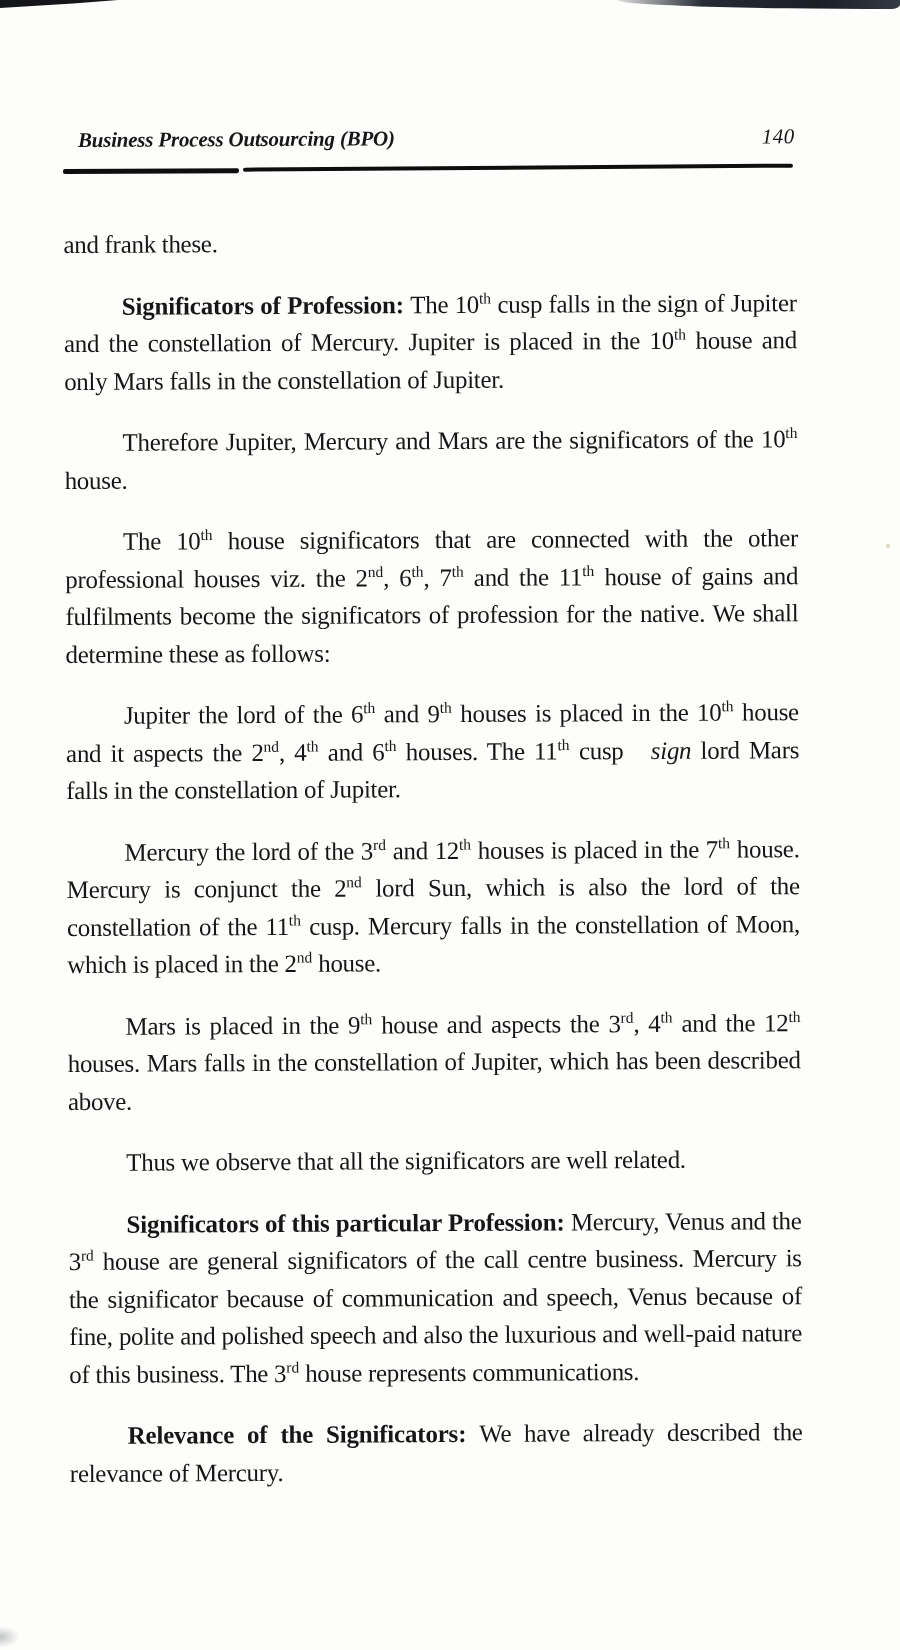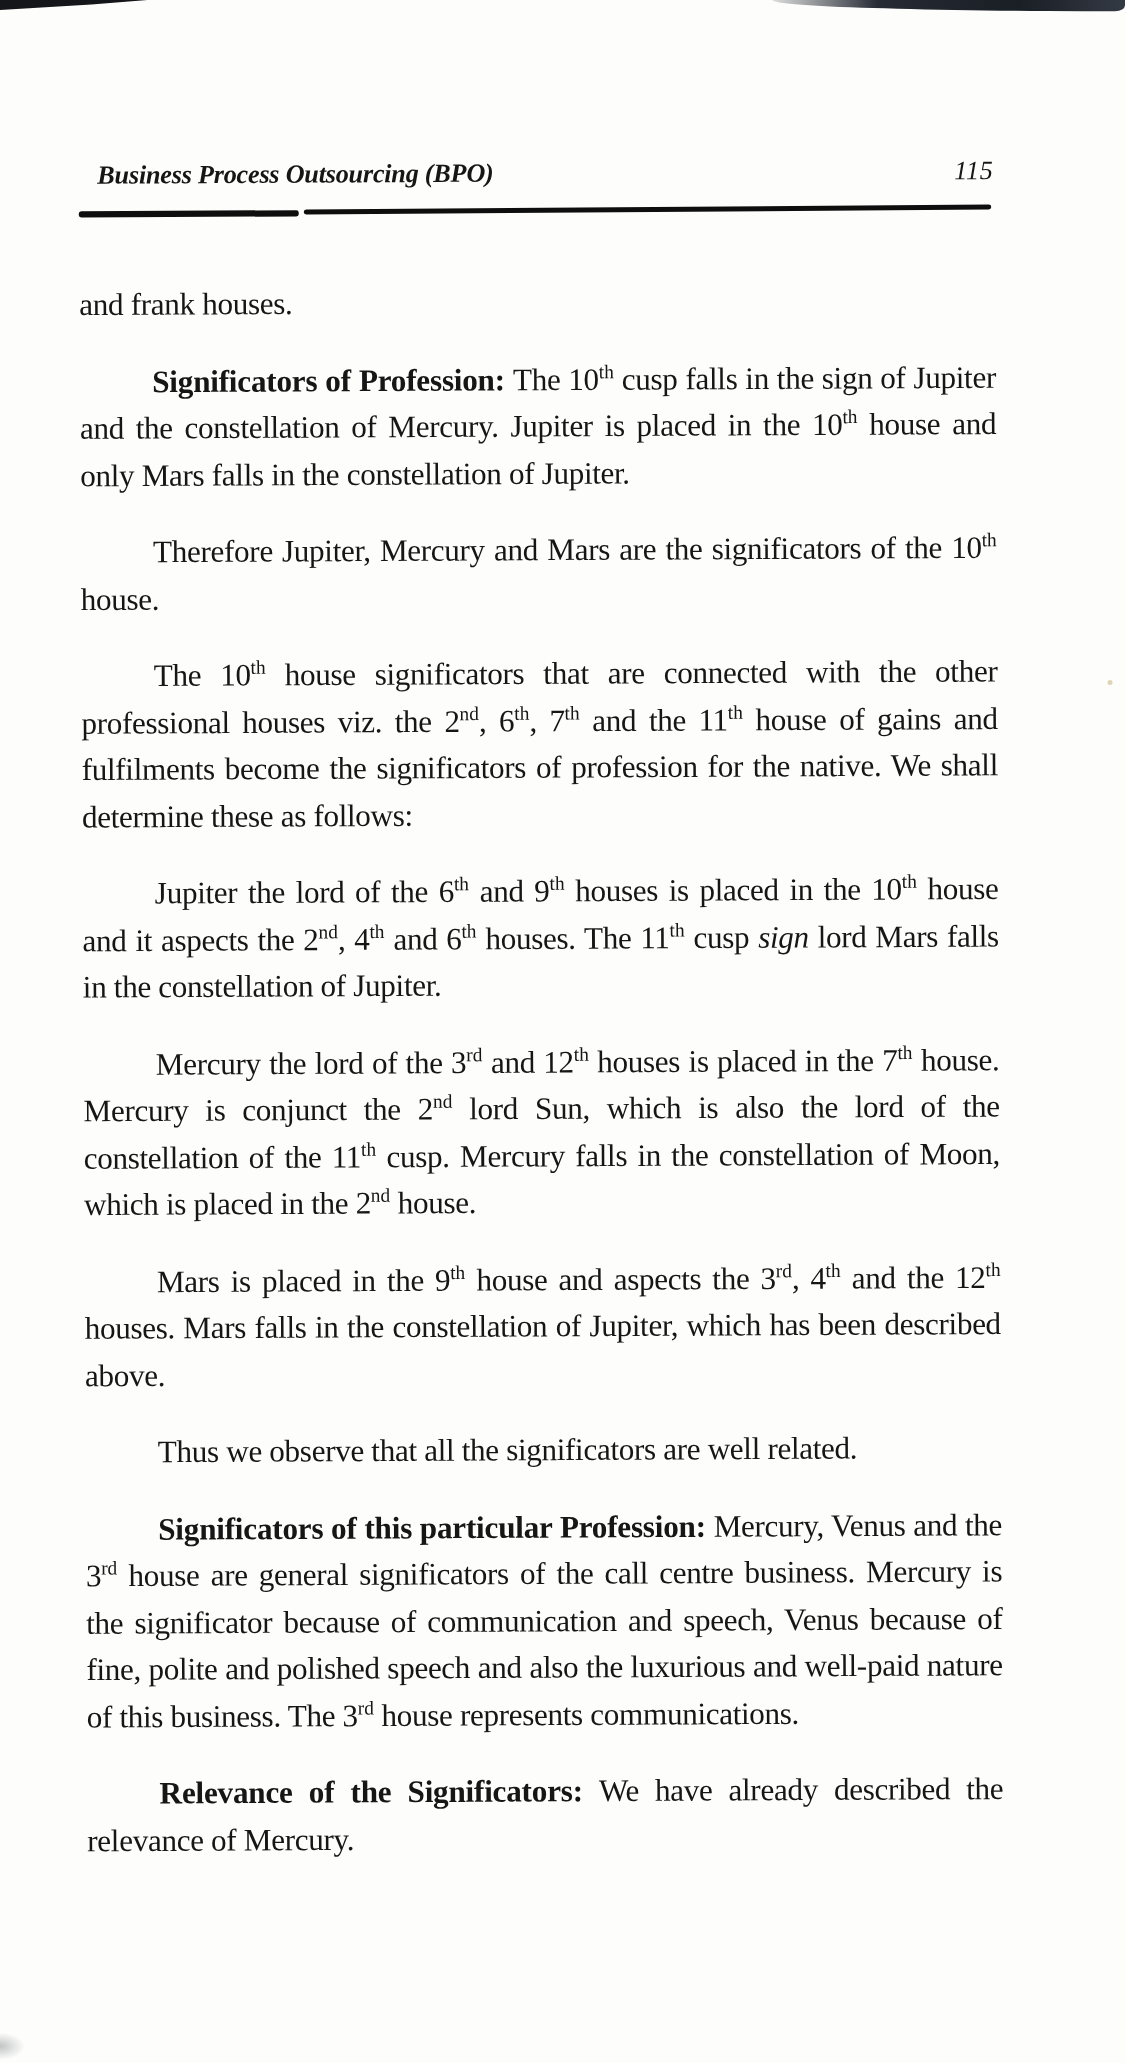--- a/index.html
+++ b/index.html
@@ -89,50 +89,50 @@
     font-size: 25px;
     line-height: 1.5;
     letter-spacing: -0.3px;
     text-align: justify;
   }
   .body-text p {
     margin: 0 0 24px 0;
   }
   .body-text p.indent { text-indent: 58px; }
   .body-text .bold { font-weight: bold; letter-spacing: -0.2px; }
-  .body-text .italic { font-style: italic; }
+  .body-text .italic { font-style: italic; margin-left: 18px; }
   .body-text sup {
     font-size: 0.62em;
     line-height: 0;
     vertical-align: super;
     letter-spacing: 0;
   }
 </style>
 </head>
 <body>
 
 <div class="page">
   <div class="scan-edge-left"></div>
   <div class="scan-edge-right"></div>
   <div class="scan-mark-bottom"></div>
   <div class="scan-speck"></div>
 
   <div class="page-inner">
     <header class="page-header">
       <span class="running-title">Business Process Outsourcing (BPO)</span>
-      <span class="page-number">115</span>
+      <span class="page-number">140</span>
     </header>
 
     <div class="header-rule">
       <span class="rule-seg-left"></span>
       <span class="rule-seg-right"></span>
     </div>
 
     <main class="body-text" id="paragraphs">
-        <p class=""><span>and frank houses.</span></p>
+        <p class=""><span>and frank these.</span></p>
         <p class="indent"><span class="bold">Significators of Profession: </span><span>The 10</span><sup>th</sup><span> cusp falls in the sign of Jupiter and the constellation of Mercury. Jupiter is placed in the 10</span><sup>th</sup><span> house and only Mars falls in the constellation of Jupiter.</span></p>
         <p class="indent"><span>Therefore Jupiter, Mercury and Mars are the significators of the 10</span><sup>th</sup><span> house.</span></p>
         <p class="indent"><span>The 10</span><sup>th</sup><span> house significators that are connected with the other professional houses viz. the 2</span><sup>nd</sup><span>, 6</span><sup>th</sup><span>, 7</span><sup>th</sup><span> and the 11</span><sup>th</sup><span> house of gains and fulfilments become the significators of profession for the native. We shall determine these as follows:</span></p>
         <p class="indent"><span>Jupiter the lord of the 6</span><sup>th</sup><span> and 9</span><sup>th</sup><span> houses is placed in the 10</span><sup>th</sup><span> house and it aspects the 2</span><sup>nd</sup><span>, 4</span><sup>th</sup><span> and 6</span><sup>th</sup><span> houses. The 11</span><sup>th</sup><span> cusp </span><span class="italic">sign</span><span> lord Mars falls in the constellation of Jupiter.</span></p>
         <p class="indent"><span>Mercury the lord of the 3</span><sup>rd</sup><span> and 12</span><sup>th</sup><span> houses is placed in the 7</span><sup>th</sup><span> house. Mercury is conjunct the 2</span><sup>nd</sup><span> lord Sun, which is also the lord of the constellation of the 11</span><sup>th</sup><span> cusp. Mercury falls in the constellation of Moon, which is placed in the 2</span><sup>nd</sup><span> house.</span></p>
         <p class="indent"><span>Mars is placed in the 9</span><sup>th</sup><span> house and aspects the 3</span><sup>rd</sup><span>, 4</span><sup>th</sup><span> and the 12</span><sup>th</sup><span> houses. Mars falls in the constellation of Jupiter, which has been described above.</span></p>
         <p class="indent"><span>Thus we observe that all the significators are well related.</span></p>
         <p class="indent"><span class="bold">Significators of this particular Profession: </span><span>Mercury, Venus and the 3</span><sup>rd</sup><span> house are general significators of the call centre business. Mercury is the significator because of communication and speech, Venus because of fine, polite and polished speech and also the luxurious and well-paid nature of this business. The 3</span><sup>rd</sup><span> house represents communications.</span></p>
         <p class="indent"><span class="bold">Relevance of the Significators: </span><span>We have already described the relevance of Mercury.</span></p>
       </main>

